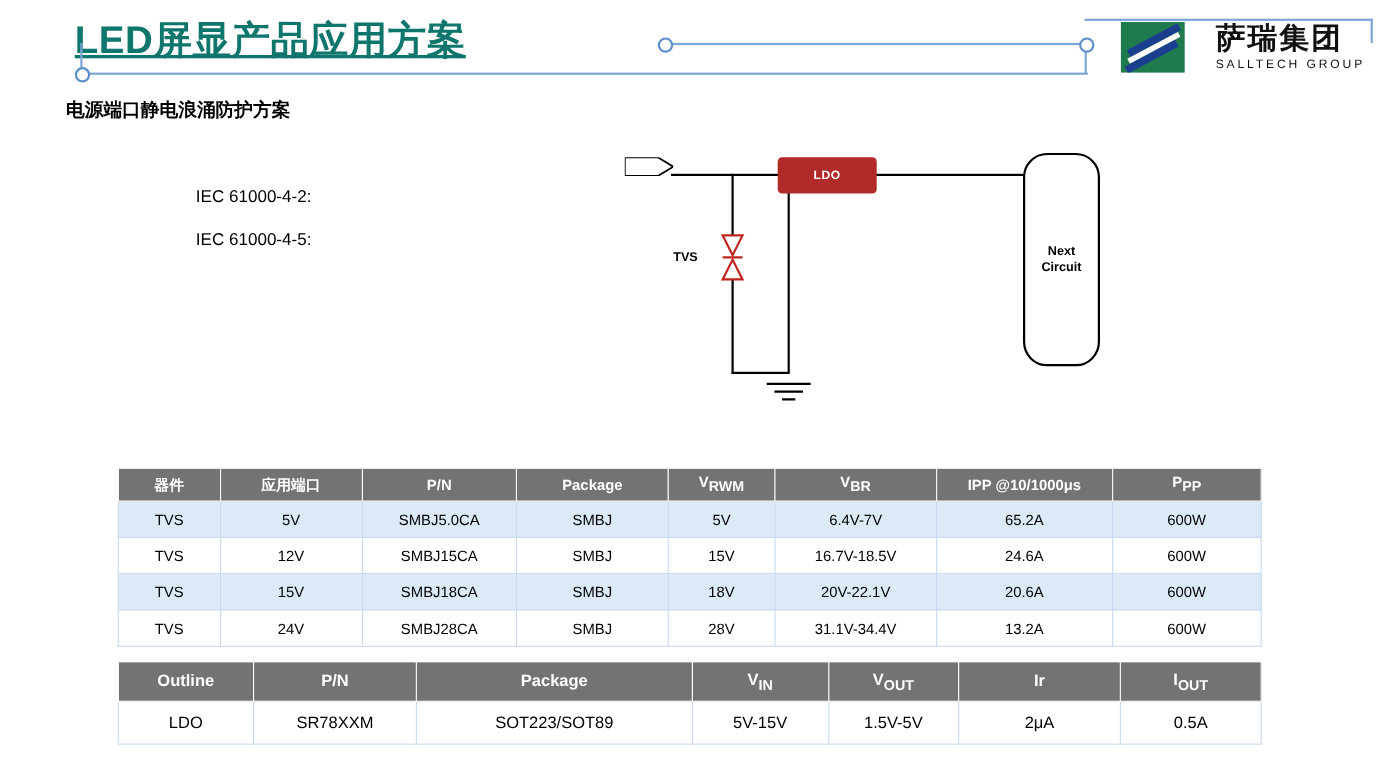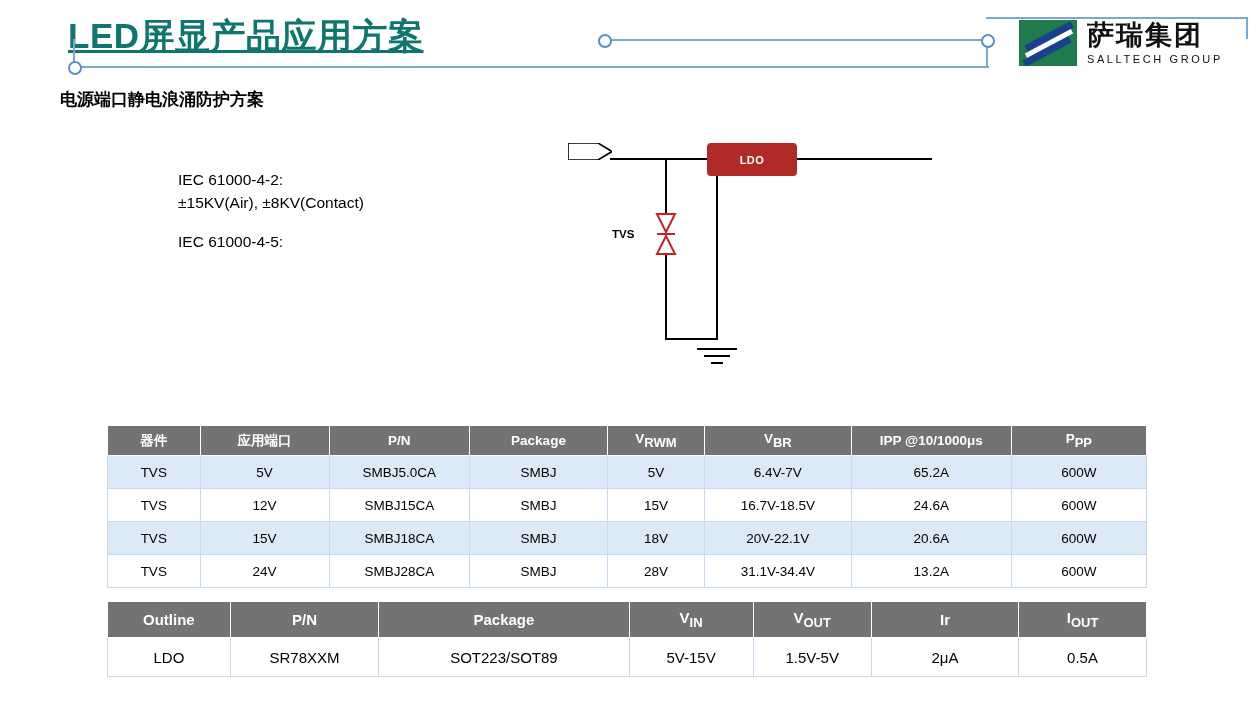--- a/index.html
+++ b/index.html
@@ -23,21 +23,21 @@
   }
   .hdr-line-v{
     position:absolute;background:#7ba7d7;width:2px;
   }
   .node{
     position:absolute;width:10px;height:10px;border-radius:50%;
     background:#fff;border:2px solid #5b8fc9;
   }
   .logo-box{
     position:absolute;right:14px;top:16px;width:222px;height:54px;
-    display:flex;align-items:center;
+    display:flex;align-items:center;justify-content:space-between;
   }
   .logo-mark{
     width:58px;height:46px;background:#1f7a4d;position:relative;overflow:hidden;
     flex:none;
   }
   .logo-mark .s1,.logo-mark .s2{
     position:absolute;background:#1b3f8f;
   }
   .logo-mark .s1{width:52px;height:7px;transform:rotate(-28deg);left:4px;top:13px;}
   .logo-mark .s2{width:52px;height:7px;transform:rotate(-28deg);left:2px;top:28px;}
@@ -123,21 +123,20 @@
   <div class="logo-text">
     <div class="logo-cn">萨瑞集团</div>
     <div class="logo-en">SALLTECH GROUP</div>
   </div>
 </div>
 
 <div class="subtitle">电源端口静电浪涌防护方案</div>
 
 <div class="spec">
   <div>IEC 61000-4-2:</div>
-  <div>±15KV(Air), ±8KV(Contact)</div>
   <div class="gap"></div>
   <div>IEC 61000-4-5:</div>
   <div class="gap"></div>
 </div>
 
 <div class="circuit">
 
   <svg class="arrowhead" viewBox="0 0 44 17">
     <polygon points="0,0 30,0 44,8.5 30,17 0,17" fill="#ffffff" stroke="#000" stroke-width="1.6"></polygon>
   </svg>
@@ -146,20 +145,23 @@
 
   <div class="wire" style="left:256px;top:28px;width:136px;height:2px;"></div>
 
   <div class="wire" style="left:125px;top:28px;width:2px;height:56px;"></div>
   <div class="wire" style="left:125px;top:124px;width:2px;height:86px;"></div>
 
   <div class="wire" style="left:125px;top:208px;width:52px;height:2px;"></div>
   <div class="wire" style="left:176px;top:30px;width:2px;height:180px;"></div>
 
   <div class="ldo">LDO</div>
+  <div class="nextc">
+    <span><span>Next</span><br><span>Circuit</span></span>
+  </div>
 
   <div class="tvs-label">TVS</div>
   <svg class="diode" viewBox="0 0 26 44">
     <polygon points="4,2 22,2 13,20" fill="none" stroke="#c0241f" stroke-width="2"></polygon>
     <polygon points="4,42 22,42 13,24" fill="none" stroke="#c0241f" stroke-width="2"></polygon>
     <line x1="4" y1="22" x2="22" y2="22" stroke="#c0241f" stroke-width="2"></line>
   </svg>
 
   <svg class="gnd" width="50" height="24" viewBox="0 0 50 24">
     <line x1="5" y1="4" x2="45" y2="4" stroke="#000" stroke-width="2"></line>

